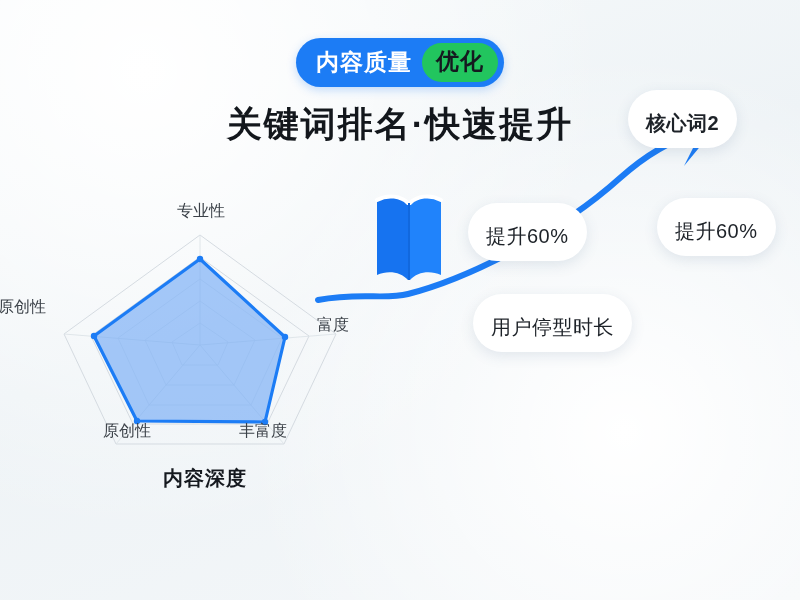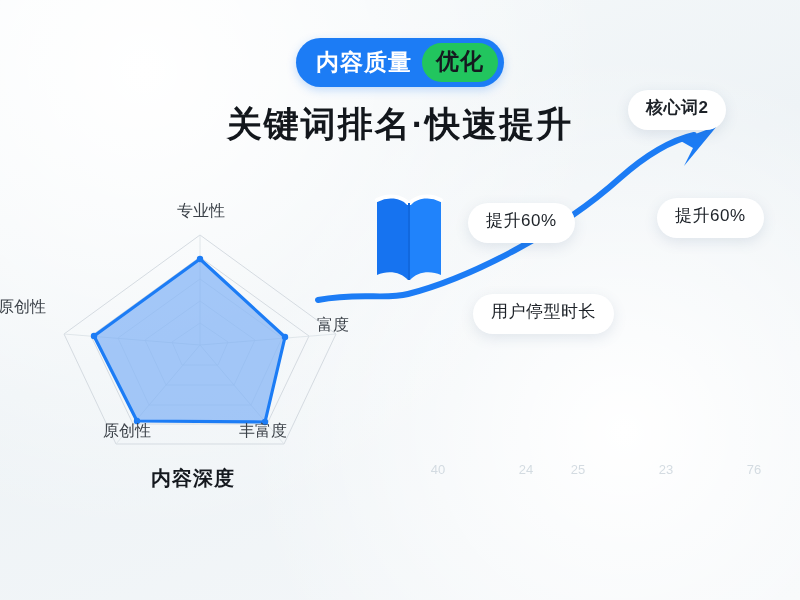--- a/index.html
+++ b/index.html
@@ -98,21 +98,21 @@
     white-space: nowrap;
   }
   .rl-top    { left: 122px; top: -24px; text-align: right; }
   .rl-right  { left: 262px; top: 78px; margin-top: 12px; }
   .rl-brt    { left: 184px; top: 196px; }
   .rl-blt    { left: 48px;  top: 196px; }
   .rl-left   { left: -57px; top: 72px; }
 
   .depth-label {
     position: absolute;
-    left: 151px;
+    left: 163px;
     top: 465px;
     font-size: 20px;
     font-weight: 700;
     color: #15191f;
     letter-spacing: 1px;
   }
 
   
   .curve-layer {
     position: absolute;
@@ -129,22 +129,22 @@
     width: 70px;
     height: 95px;
   }
 
   
   .pill {
     position: absolute;
     background: #ffffff;
     border-radius: 999px;
     color: #1d2228;
-    font-size: 17px;
-    padding: 6px 18px 11px;
+    font-size: 20px;
+    padding: 20px 18px 11px;
     box-shadow: 0 4px 14px rgba(60,90,130,.13);
     white-space: nowrap;
     letter-spacing: .5px;
   }
   .pill-kw2   { left: 628px; top: 90px;  font-weight: 700; }
   .pill-kw1   { left: 560px; top: 155px; }
   .pill-up1   { left: 468px; top: 203px; }
   .pill-up2   { left: 657px; top: 198px; }
   .pill-dwell { left: 473px; top: 294px; }
 
@@ -232,26 +232,15 @@
     <path d="M3,12 C14,6 27,8 34,15" fill="none" stroke="#ffffff" stroke-width="4" stroke-linecap="round"></path>
     <path d="M67,12 C56,6 43,8 36,15" fill="none" stroke="#ffffff" stroke-width="4" stroke-linecap="round"></path>
     <line x1="35" y1="15" x2="35" y2="92" stroke="#1168de" stroke-width="2"></line>
   </svg>
 
   <div class="pill pill-kw2">核心词2</div>
   <div class="pill pill-up1">提升60%</div>
   <div class="pill pill-up2">提升60%</div>
   <div class="pill pill-dwell">用户停型时长</div>
 
-  <div class="axis-strip">
-    <span class="num">40</span>
-    <span class="tick"></span>
-    <span class="num">24</span>
-    <span class="num">25</span>
-    <span class="tick"></span>
-    <span class="num">23</span>
-    <span class="tick"></span>
-    <span class="num">76</span>
-    <span class="tick"></span>
-  </div>
 
 
 </div>
 
 </body></html>

